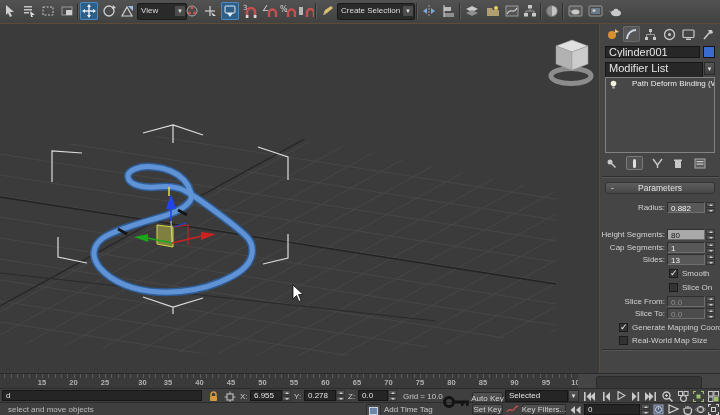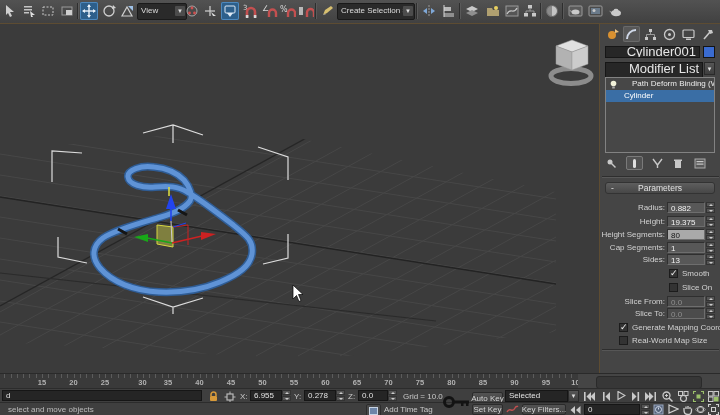--- a/index.html
+++ b/index.html
@@ -16,22 +16,22 @@
   .tdrop{position:absolute;top:3px;height:15px;background:#2a2a2a;border:1px solid #1a1a1a;border-radius:2px;
          color:#ddd;font-size:8px;line-height:14px;padding:0 3px;white-space:nowrap;overflow:hidden;}
   .tdrop .arr{position:absolute;right:1px;top:2px;width:10px;height:10px;background:#4c4c4c;border-radius:1px;
               font-size:6px;color:#ddd;text-align:center;line-height:10px;}
   
   #viewport{left:0;top:24px;}
   
   #cpanel{left:599px;top:24px;width:121px;height:349px;background:#454545;border-left:1px solid #5d4c32;box-sizing:border-box;}
   .ctab{position:absolute;top:2px;width:17px;height:16px;display:flex;align-items:center;justify-content:center;border-radius:2px;}
   .ctab.active{background:#575757;box-shadow:inset 0 0 0 1px #6a6a6a;}
-  .fld{position:absolute;background:#272727;border:1px solid #161616;color:#e6e6e6;font-size:13px;line-height:10px;padding:0 3px;
-       white-space:nowrap;overflow:hidden;box-sizing:border-box;text-align:right;}
+  .fld{position:absolute;background:#272727;border:1px solid #161616;color:#e6e6e6;font-size:11px;line-height:10px;padding:0 3px;
+       white-space:nowrap;overflow:hidden;box-sizing:border-box;}
   #stackbox{left:5px;top:53px;width:110px;height:76px;background:#474747;border:1px solid #828282;box-sizing:border-box;}
   .stackrow{position:relative;height:12px;font-size:8px;line-height:12px;color:#ececec;white-space:nowrap;overflow:hidden;}
   .stackrow.sel{background:#3a6ea5;color:#fff;}
   
   #rollout-header{left:5px;top:158px;width:110px;height:12px;background:linear-gradient(#5e5e5e,#474747);
                   border:1px solid #333;border-radius:3px;box-sizing:border-box;
                   font-size:8.5px;color:#e3e3e3;text-align:center;line-height:10px;}
   .prow{position:absolute;left:5px;width:112px;height:12px;}
   .plabel{position:absolute;right:52px;top:1px;font-size:8px;color:#d2d2d2;white-space:nowrap;}
   .pfield{position:absolute;left:62px;top:0;width:38px;height:11px;background:#585858;color:#f2f2f2;font-size:8px;
@@ -392,23 +392,20 @@
   <div class="abs" style="left:104px;top:38px;width:11px;height:13px;background:linear-gradient(#565656,#3e3e3e);border:1px solid #2a2a2a;box-sizing:border-box;font-size:6px;color:#ddd;text-align:center;line-height:12px">▼</div>
 
   <div id="stackbox" class="abs">
     <div class="stackrow">
       <svg class="abs" style="left:3px;top:2px" width="9" height="9">
             <circle cx="4.5" cy="3.5" r="2.8" fill="#f2f2da"></circle>
             <rect x="3.2" y="6.5" width="2.6" height="2" fill="#aaa"></rect>
           </svg>
       <span style="position:absolute;left:26px">Path Deform Binding (WS</span>
     </div>
-    <div class="stackrow sel">
-      <span style="position:absolute;left:18px">Cylinder</span>
-    </div>
   </div>
 
   <div class="abs" style="left:0;top:131px;width:121px;height:17px">
     <div class="ibtn" style="left:4px;top:2px">
       <svg width="11" height="11">
             <circle cx="4" cy="4" r="2.5" fill="#c8c8c8"></circle>
             <line x1="5.5" y1="5.5" x2="9.5" y2="9.5" stroke="#c8c8c8" stroke-width="1.5"></line>
           </svg>
         </div>
     <div class="ibtn" style="left:26px;top:1px;border:1px solid #7a7a7a;background:#525252">
@@ -438,28 +435,20 @@
   <div class="abs" style="left:2px;top:152px;width:117px;height:1px;background:#2e2e2e;box-shadow:0 1px 0 #585858"></div>
 
   <div id="rollout-header" class="abs">
     <span style="position:absolute;left:5px">-</span>
     <span>Parameters</span>
   </div>
 
   <div class="prow" style="top:178px">
     <span class="plabel">Radius:</span>
     <div class="pfield"><span>0.882</span></div>
-    <div class="pspin">
-          <i class="u"></i>
-          <i class="d"></i>
-        </div>
-  </div>
-  <div class="prow" style="top:192px">
-    <span class="plabel">Height:</span>
-    <div class="pfield"><span>19.375</span></div>
     <div class="pspin">
           <i class="u"></i>
           <i class="d"></i>
         </div>
   </div>
   <div class="prow" style="top:205px">
     <span class="plabel">Height Segments:</span>
     <div class="pfield hl"><span>80</span></div>
     <div class="pspin">
           <i class="u"></i>

